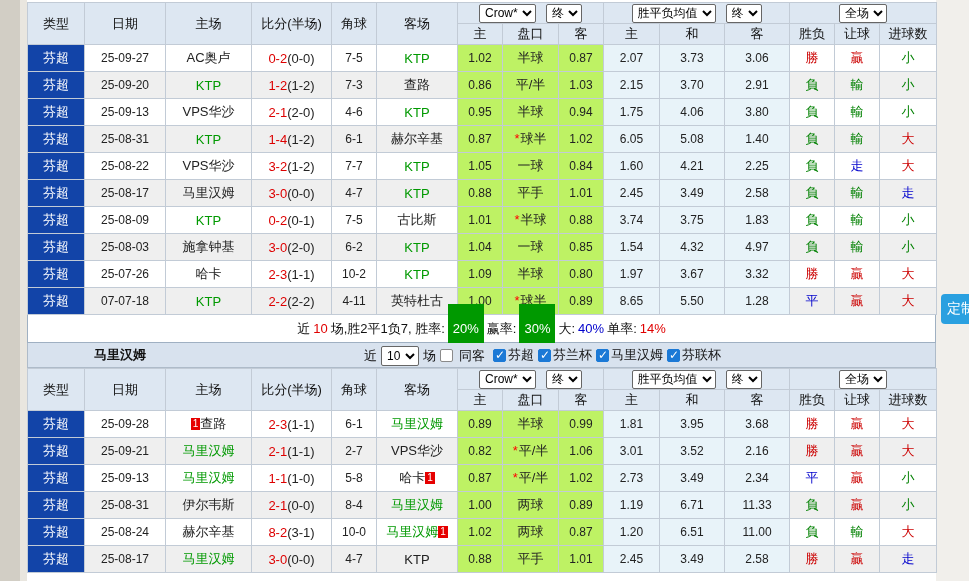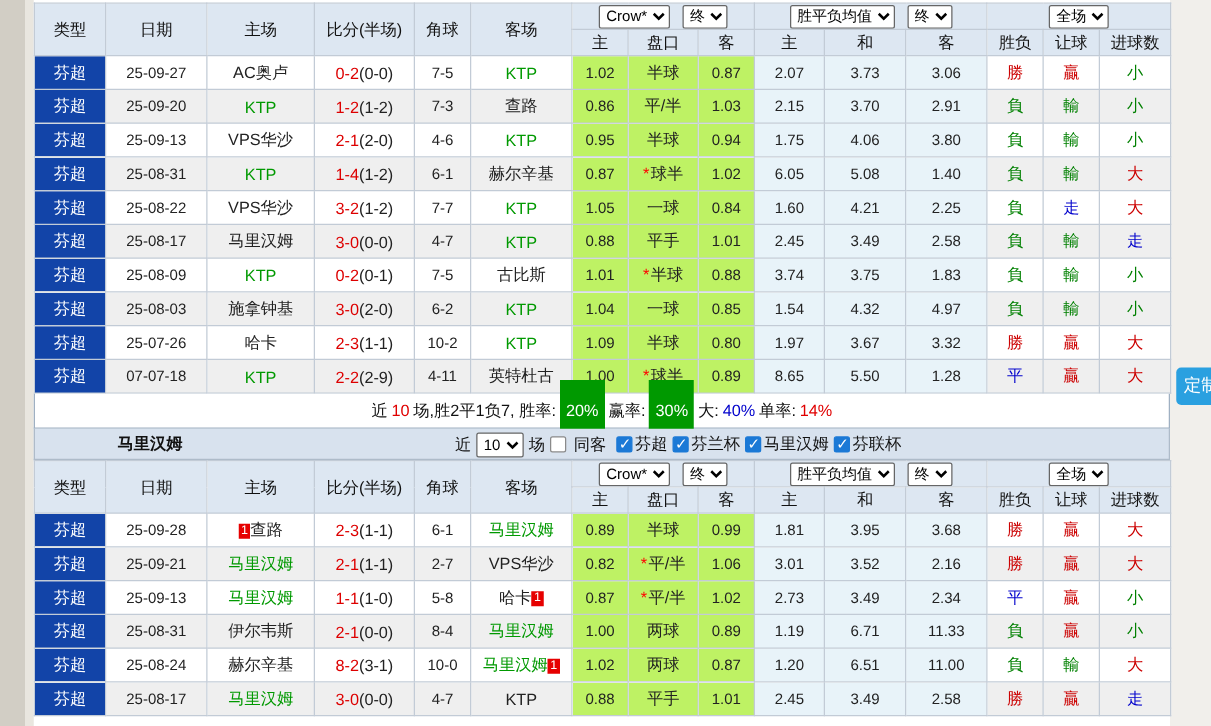--- a/index.html
+++ b/index.html
@@ -264,21 +264,21 @@
             <td class="c-avg">3.67</td>
             <td class="c-avg">3.32</td>
             <td class="cn" style="color: rgb(204, 0, 0);">勝</td>
             <td class="cn" style="color: rgb(204, 0, 0);">贏</td>
             <td class="cn" style="color: rgb(204, 0, 0);">大</td>
           </tr>
           <tr class="alt">
             <td class="c-league" style="background: rgb(18, 68, 168);">芬超</td>
             <td>07-07-18</td>
             <td><span class="team focus">KTP</span></td>
-            <td><span class="score-main">2-2</span><span class="score-half">(2-9)</span></td>
+            <td><span class="score-main">2-2</span><span class="score-half">(2-2)</span></td>
             <td>4-11</td>
             <td><span class="team">英特杜古</span></td>
             <td class="c-odds">1.00</td>
             <td class="c-odds cn"><span class="star">*</span>球半</td>
             <td class="c-odds">0.89</td>
             <td class="c-avg">8.65</td>
             <td class="c-avg">5.50</td>
             <td class="c-avg">1.28</td>
             <td class="cn" style="color: rgb(0, 0, 204);">平</td>
             <td class="cn" style="color: rgb(204, 0, 0);">贏</td>

